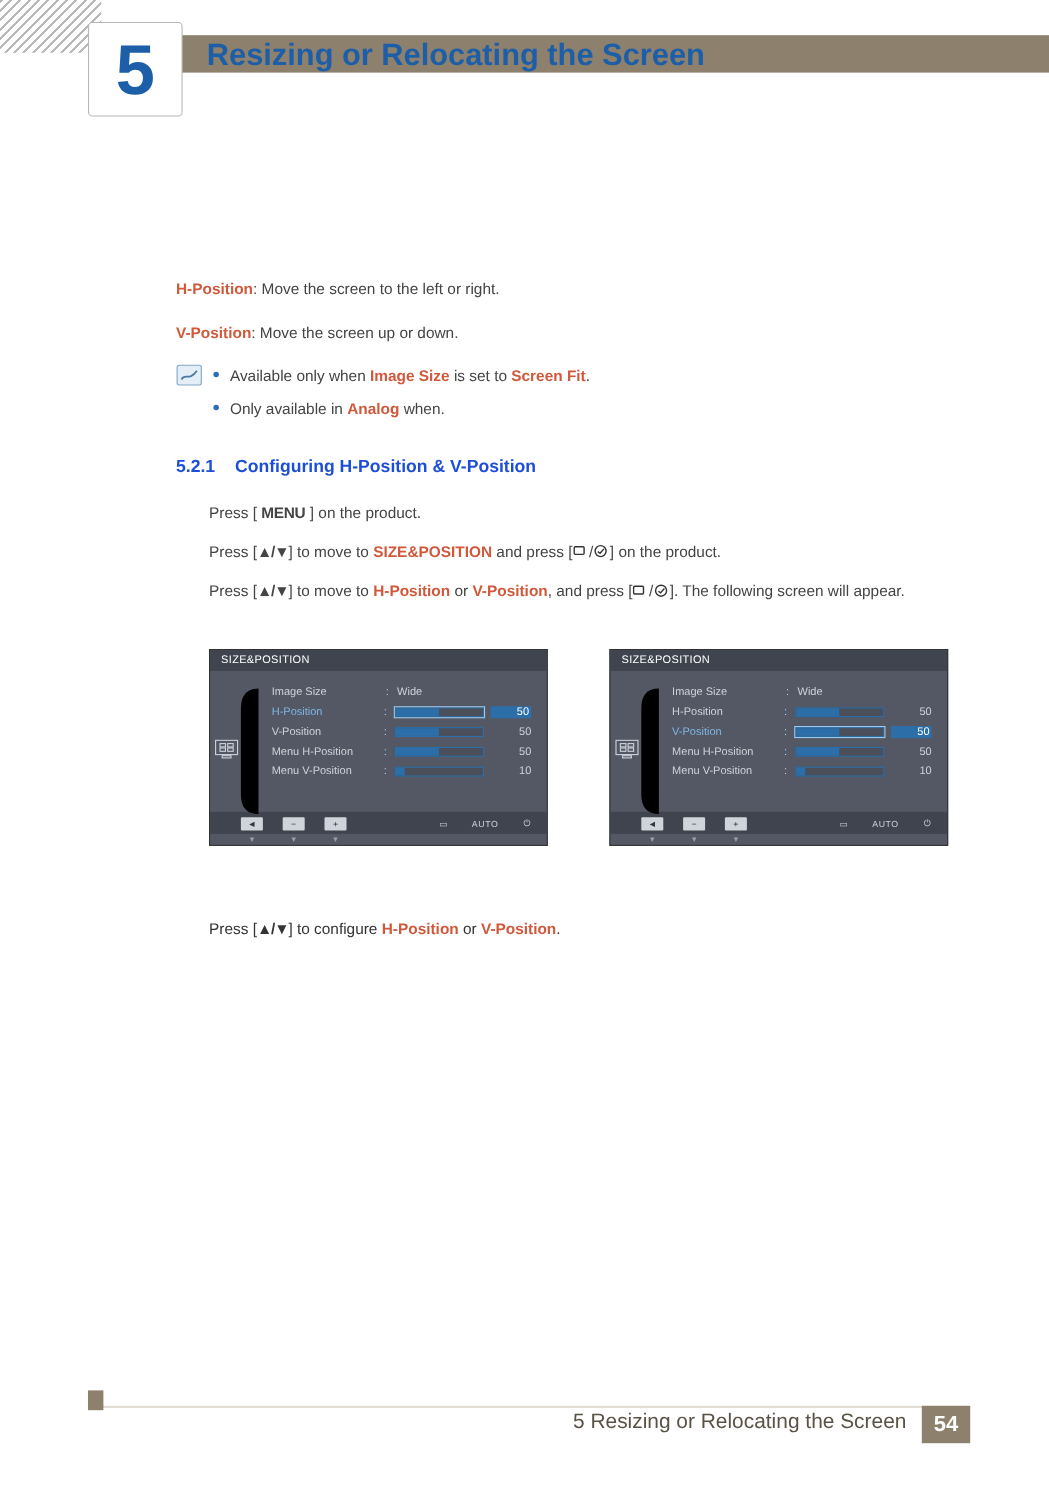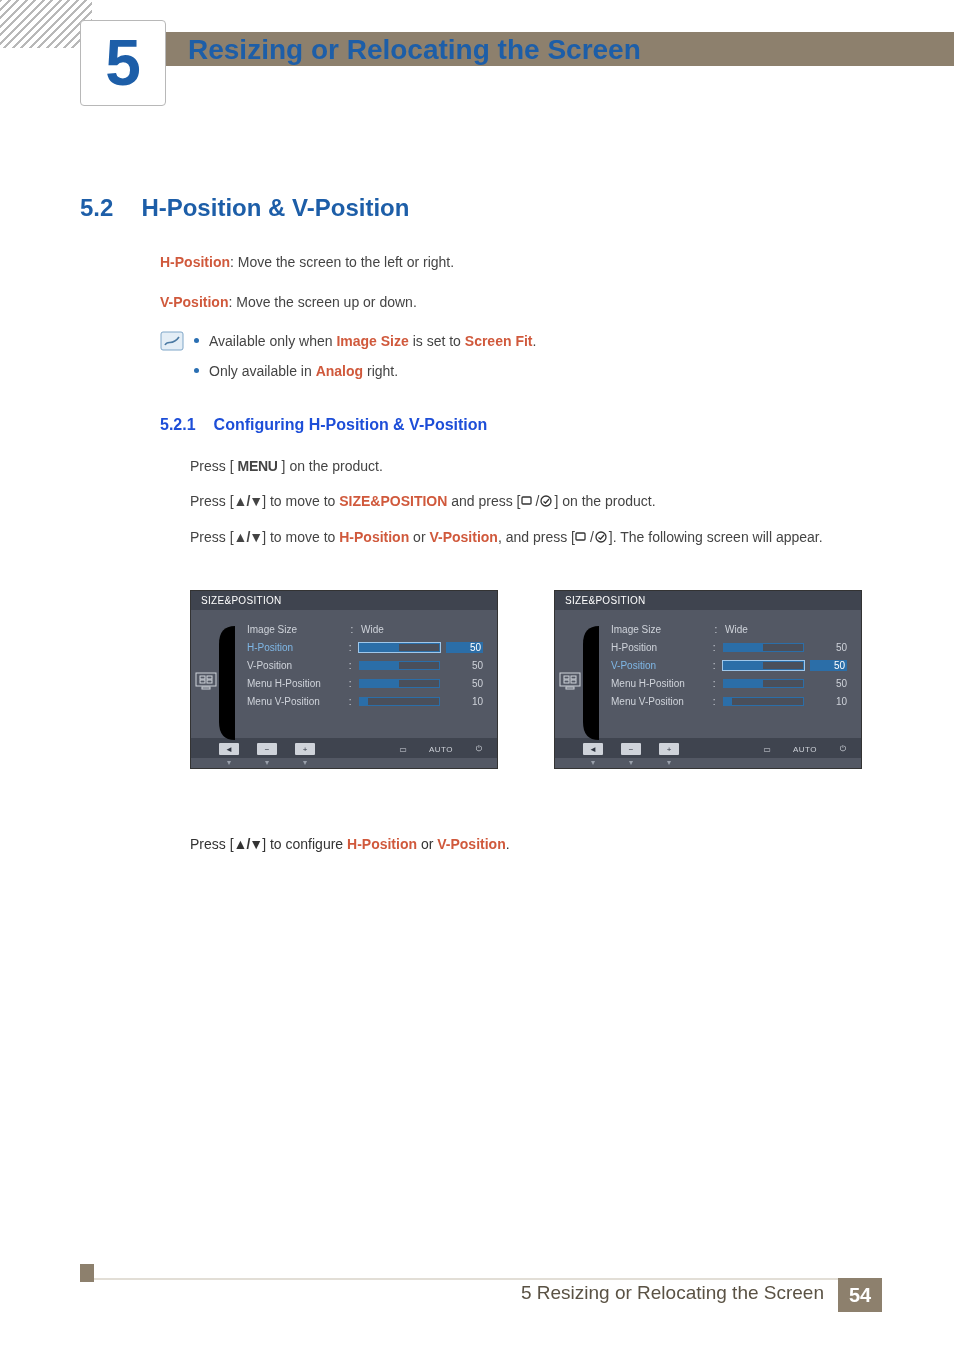--- a/index.html
+++ b/index.html
@@ -75,24 +75,20 @@
 <body>
 <div class="page">
 
 <div class="hdr-hatch"></div>
 <div class="hdr-bar"></div>
 <div class="chap-box">
   <span class="chap-num">5</span>
 </div>
 <div class="hdr-title">Resizing or Relocating the Screen</div>
 
-<div class="sec-row">
-  <span class="sec-num">5.2</span>
-  <span class="sec-title">H-Position &amp; V-Position</span>
-</div>
 
 <div class="body">
   <p>
     <span class="hl">H-Position</span><span>: Move the screen to the left or right.</span>
   </p>
   <p>
     <span class="hl">V-Position</span><span>: Move the screen up or down.</span>
   </p>
 
   <div class="note-wrap">
@@ -102,21 +98,21 @@
         <path d="M5 14 C8 8 12 16 19 6" fill="none" stroke="#4b7aa3" stroke-width="1.6"></path>
       </svg>
     </div>
     <ul class="note-list">
       <li>
             <span class="dot"></span>
         <span><span>Available only when </span><span class="hl">Image Size</span><span> is set to </span><span class="hl">Screen Fit</span><span>.</span></span>
       </li>
       <li>
             <span class="dot"></span>
-        <span><span>Only available in </span><span class="hl">Analog</span><span> right.</span></span>
+        <span><span>Only available in </span><span class="hl">Analog</span><span> when.</span></span>
       </li>
     </ul>
   </div>
 
   <div class="sub-row">
     <span>5.2.1</span>
     <span>Configuring H-Position &amp; V-Position</span>
   </div>
 
   <div class="steps">

